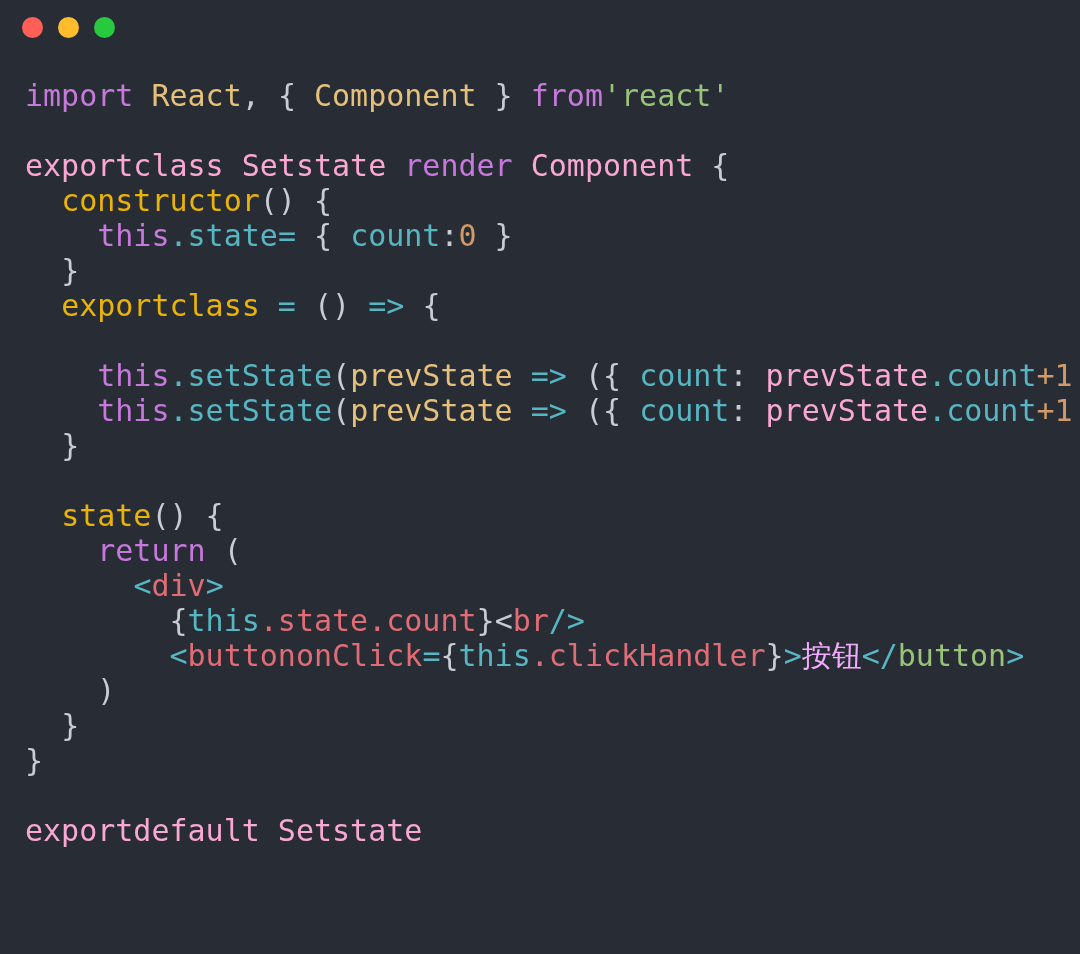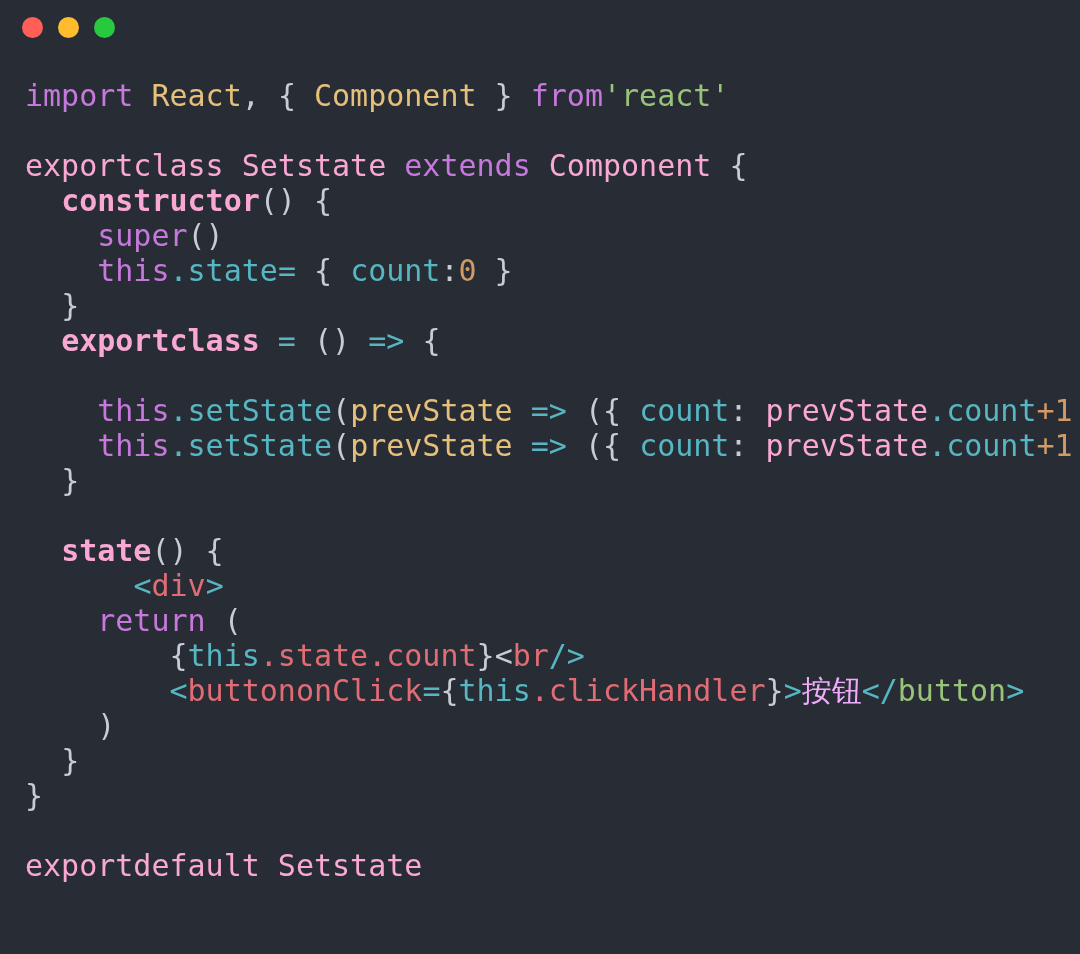--- a/index.html
+++ b/index.html
@@ -55,21 +55,21 @@
     line-height: 35px;
     font-size: 30px;
     white-space: pre;
     letter-spacing: 0px;
     font-family: "DejaVu Sans Mono", "Liberation Mono", monospace;
   }
 
   
   .t-kw      { color: #c678dd; }  
   .t-kw2     { color: #f9a8d4; }  
-  .t-fn      { color: #f9a8d4; font-weight: bold; }
+  .t-fn      { color: #eab308; }
   .t-cls     { color: #e5c07b; }  
   .t-str     { color: #98c379; }
   .t-punc    { color: #c8ccd4; }
   .t-prop    { color: #56b6c2; }
   .t-num     { color: #d19a66; }
   .t-op      { color: #56b6c2; }
   .t-comment { color: #7f848e; font-style: italic; }
   .t-tagb    { color: #56b6c2; }  
   .t-tag     { color: #e06c75; }  
   .t-tagc    { color: #98c379; }
@@ -86,47 +86,46 @@
     <span class="dot dot-min" style="background: rgb(255, 189, 46);"></span>
     <span class="dot dot-max" style="background: rgb(39, 201, 63);"></span>
   </div>
 
   <div class="code-area">
 
     <div class="line"><span class="t-kw">import</span><span class="t-cls"> React</span><span class="t-punc">, </span><span class="t-punc">{ </span><span class="t-cls">Component</span><span class="t-punc"> }</span><span class="t-kw"> from</span><span class="t-str">'react'</span></div>
 
     <div class="line"><span></span></div>
 
-    <div class="line"><span class="t-kw2">exportclass</span><span class="t-kw2"> Setstate </span><span class="t-kw">extends</span><span class="t-kw2"> Component</span><span class="t-punc"> {</span></div>
+    <div class="line"><span class="t-kw2">exportclass</span><span class="t-kw2"> Setstate </span><span class="t-kw">render</span><span class="t-kw2"> Component</span><span class="t-punc"> {</span></div>
 
     <div class="line"><span class="t-plain">  </span><span class="t-fn">constructor</span><span class="t-punc">() {</span></div>
 
-    <div class="line"><span class="t-plain">    </span><span class="t-kw">super</span><span class="t-punc">()</span></div>
 
     <div class="line"><span class="t-plain">    </span><span class="t-kw">this</span><span class="t-prop">.state</span><span class="t-op">=</span><span class="t-punc"> { </span><span class="t-prop">count</span><span class="t-punc">:</span><span class="t-num">0</span><span class="t-punc"> }</span></div>
 
     <div class="line"><span class="t-plain">  </span><span class="t-punc">}</span></div>
 
     <div class="line"><span class="t-plain">  </span><span class="t-fn">exportclass</span><span class="t-op"> = </span><span class="t-punc">()</span><span class="t-op"> =&gt; </span><span class="t-punc">{</span></div>
 
     <div class="line"><span class="t-plain">    </span></div>
 
     <div class="line"><span class="t-plain">    </span><span class="t-kw">this</span><span class="t-prop">.setState</span><span class="t-punc">(</span><span class="t-cls">prevState</span><span class="t-op"> =&gt; </span><span class="t-punc">({ </span><span class="t-prop">count</span><span class="t-punc">: </span><span class="t-kw2">prevState</span><span class="t-prop">.count</span><span class="t-num">+1</span><span class="t-punc"> }))</span></div>
 
     <div class="line"><span class="t-plain">    </span><span class="t-kw">this</span><span class="t-prop">.setState</span><span class="t-punc">(</span><span class="t-cls">prevState</span><span class="t-op"> =&gt; </span><span class="t-punc">({ </span><span class="t-prop">count</span><span class="t-punc">: </span><span class="t-kw2">prevState</span><span class="t-prop">.count</span><span class="t-num">+1</span><span class="t-punc"> }))</span></div>
 
     <div class="line"><span class="t-plain">  </span><span class="t-punc">}</span></div>
 
     <div class="line"><span></span></div>
 
     <div class="line"><span class="t-plain">  </span><span class="t-fn">state</span><span class="t-punc">() {</span></div>
 
+    <div class="line"><span class="t-plain">    </span><span class="t-kw">return</span><span class="t-punc"> (</span></div>
+
     <div class="line"><span class="t-plain">      </span><span class="t-tagb">&lt;</span><span class="t-tag">div</span><span class="t-tagb">&gt;</span></div>
-
-    <div class="line"><span class="t-plain">    </span><span class="t-kw">return</span><span class="t-punc"> (</span></div>
 
     <div class="line"><span class="t-plain">        </span><span class="t-punc">{</span><span class="t-prop">this</span><span class="t-tag">.state</span><span class="t-tag">.count</span><span class="t-punc">}</span><span class="t-punc">&lt;</span><span class="t-tag">br</span><span class="t-tagb">/&gt;</span></div>
 
     <div class="line"><span class="t-plain">        </span><span class="t-tagb">&lt;</span><span class="t-tag">buttononClick</span><span class="t-op">=</span><span class="t-punc">{</span><span class="t-prop">this</span><span class="t-tag">.clickHandler</span><span class="t-punc">}</span><span class="t-tagb">&gt;</span><span class="t-text">按钮</span><span class="t-tagb">&lt;/</span><span class="t-tagc">button</span><span class="t-tagb">&gt;</span></div>
 
 
     <div class="line"><span class="t-plain">    </span><span class="t-punc">)</span></div>
 
     <div class="line"><span class="t-plain">  </span><span class="t-punc">}</span></div>
 

